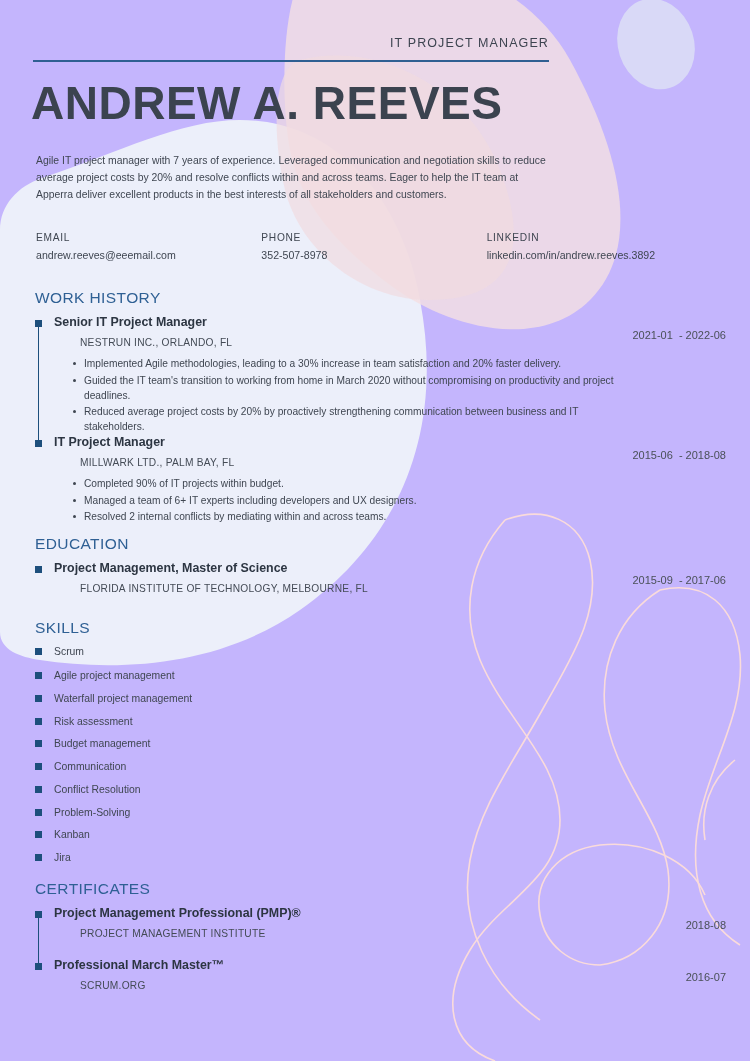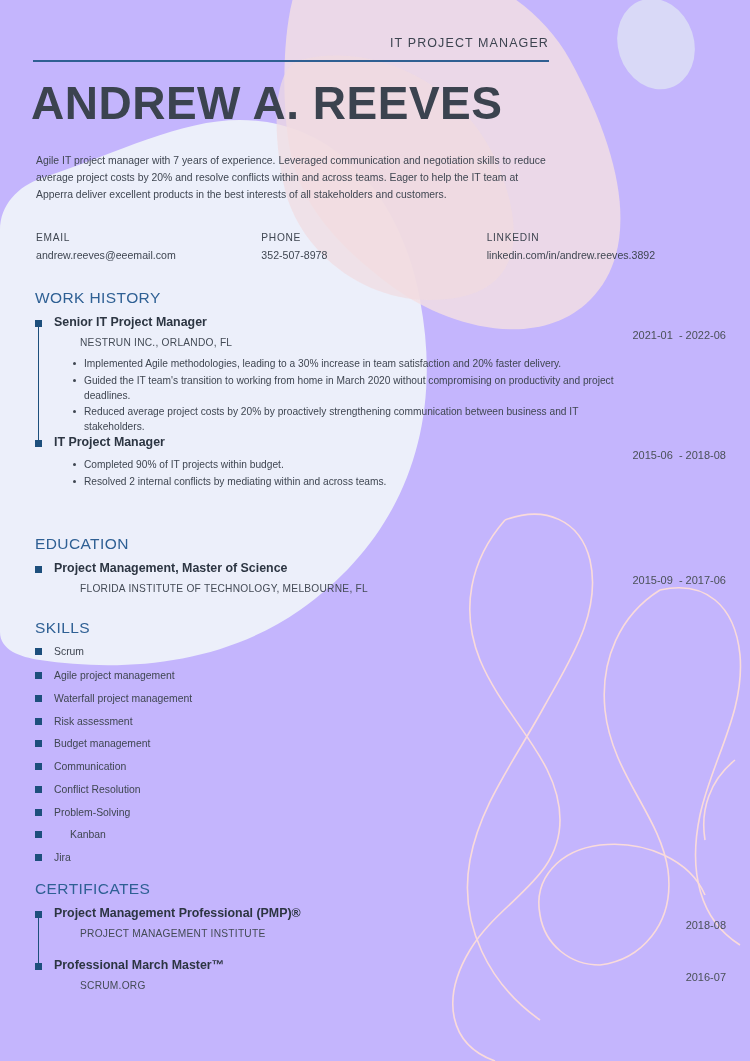--- a/index.html
+++ b/index.html
@@ -235,22 +235,24 @@
         <li>Implemented Agile methodologies, leading to a 30% increase in team satisfaction and 20% faster delivery.</li>
         <li>Guided the IT team's transition to working from home in March 2020 without compromising on productivity and project deadlines.</li>
         <li>Reduced average project costs by 20% by proactively strengthening communication between business and IT stakeholders.</li>
       </ul>
     </div>
     <div class="entry-date" style="top:329px;">2021-01  - 2022-06</div>
 
     <div class="entry" style="top:435px; width:600px;">
       <span class="sq-bullet"></span>
       <div class="entry-title">IT Project Manager</div>
+      <div class="entry-org">MILLWARK LTD., PALM BAY, FL</div>
       <ul class="dots">
         <li>Completed 90% of IT projects within budget.</li>
+        <li>Managed a team of 6+ IT experts including developers and UX designers.</li>
         <li>Resolved 2 internal conflicts by mediating within and across teams.</li>
       </ul>
     </div>
     <div class="entry-date" style="top:449px;">2015-06  - 2018-08</div>
 
     <div class="section-title" style="top:535px;">EDUCATION</div>
 
     <div class="entry" style="top:561px; width:600px;">
       <span class="sq-bullet"></span>
       <div class="entry-title">Project Management, Master of Science</div>
@@ -285,21 +287,21 @@
       <span class="skill-label">Communication</span>
     </div>
     <div class="skill-row" style="top:784px;">
       <span class="skill-sq"></span>
       <span class="skill-label">Conflict Resolution</span>
     </div>
     <div class="skill-row" style="top:807px;">
       <span class="skill-sq"></span>
       <span class="skill-label">Problem-Solving</span>
     </div>
-    <div class="skill-row" style="top:829px;gap:16px;">
+    <div class="skill-row" style="top:829px;">
       <span class="skill-sq"></span>
       <span class="skill-label">Kanban</span>
     </div>
     <div class="skill-row" style="top:852px;">
       <span class="skill-sq"></span>
       <span class="skill-label">Jira</span>
     </div>
 
     <div class="section-title" style="top:880px;">CERTIFICATES</div>
 

